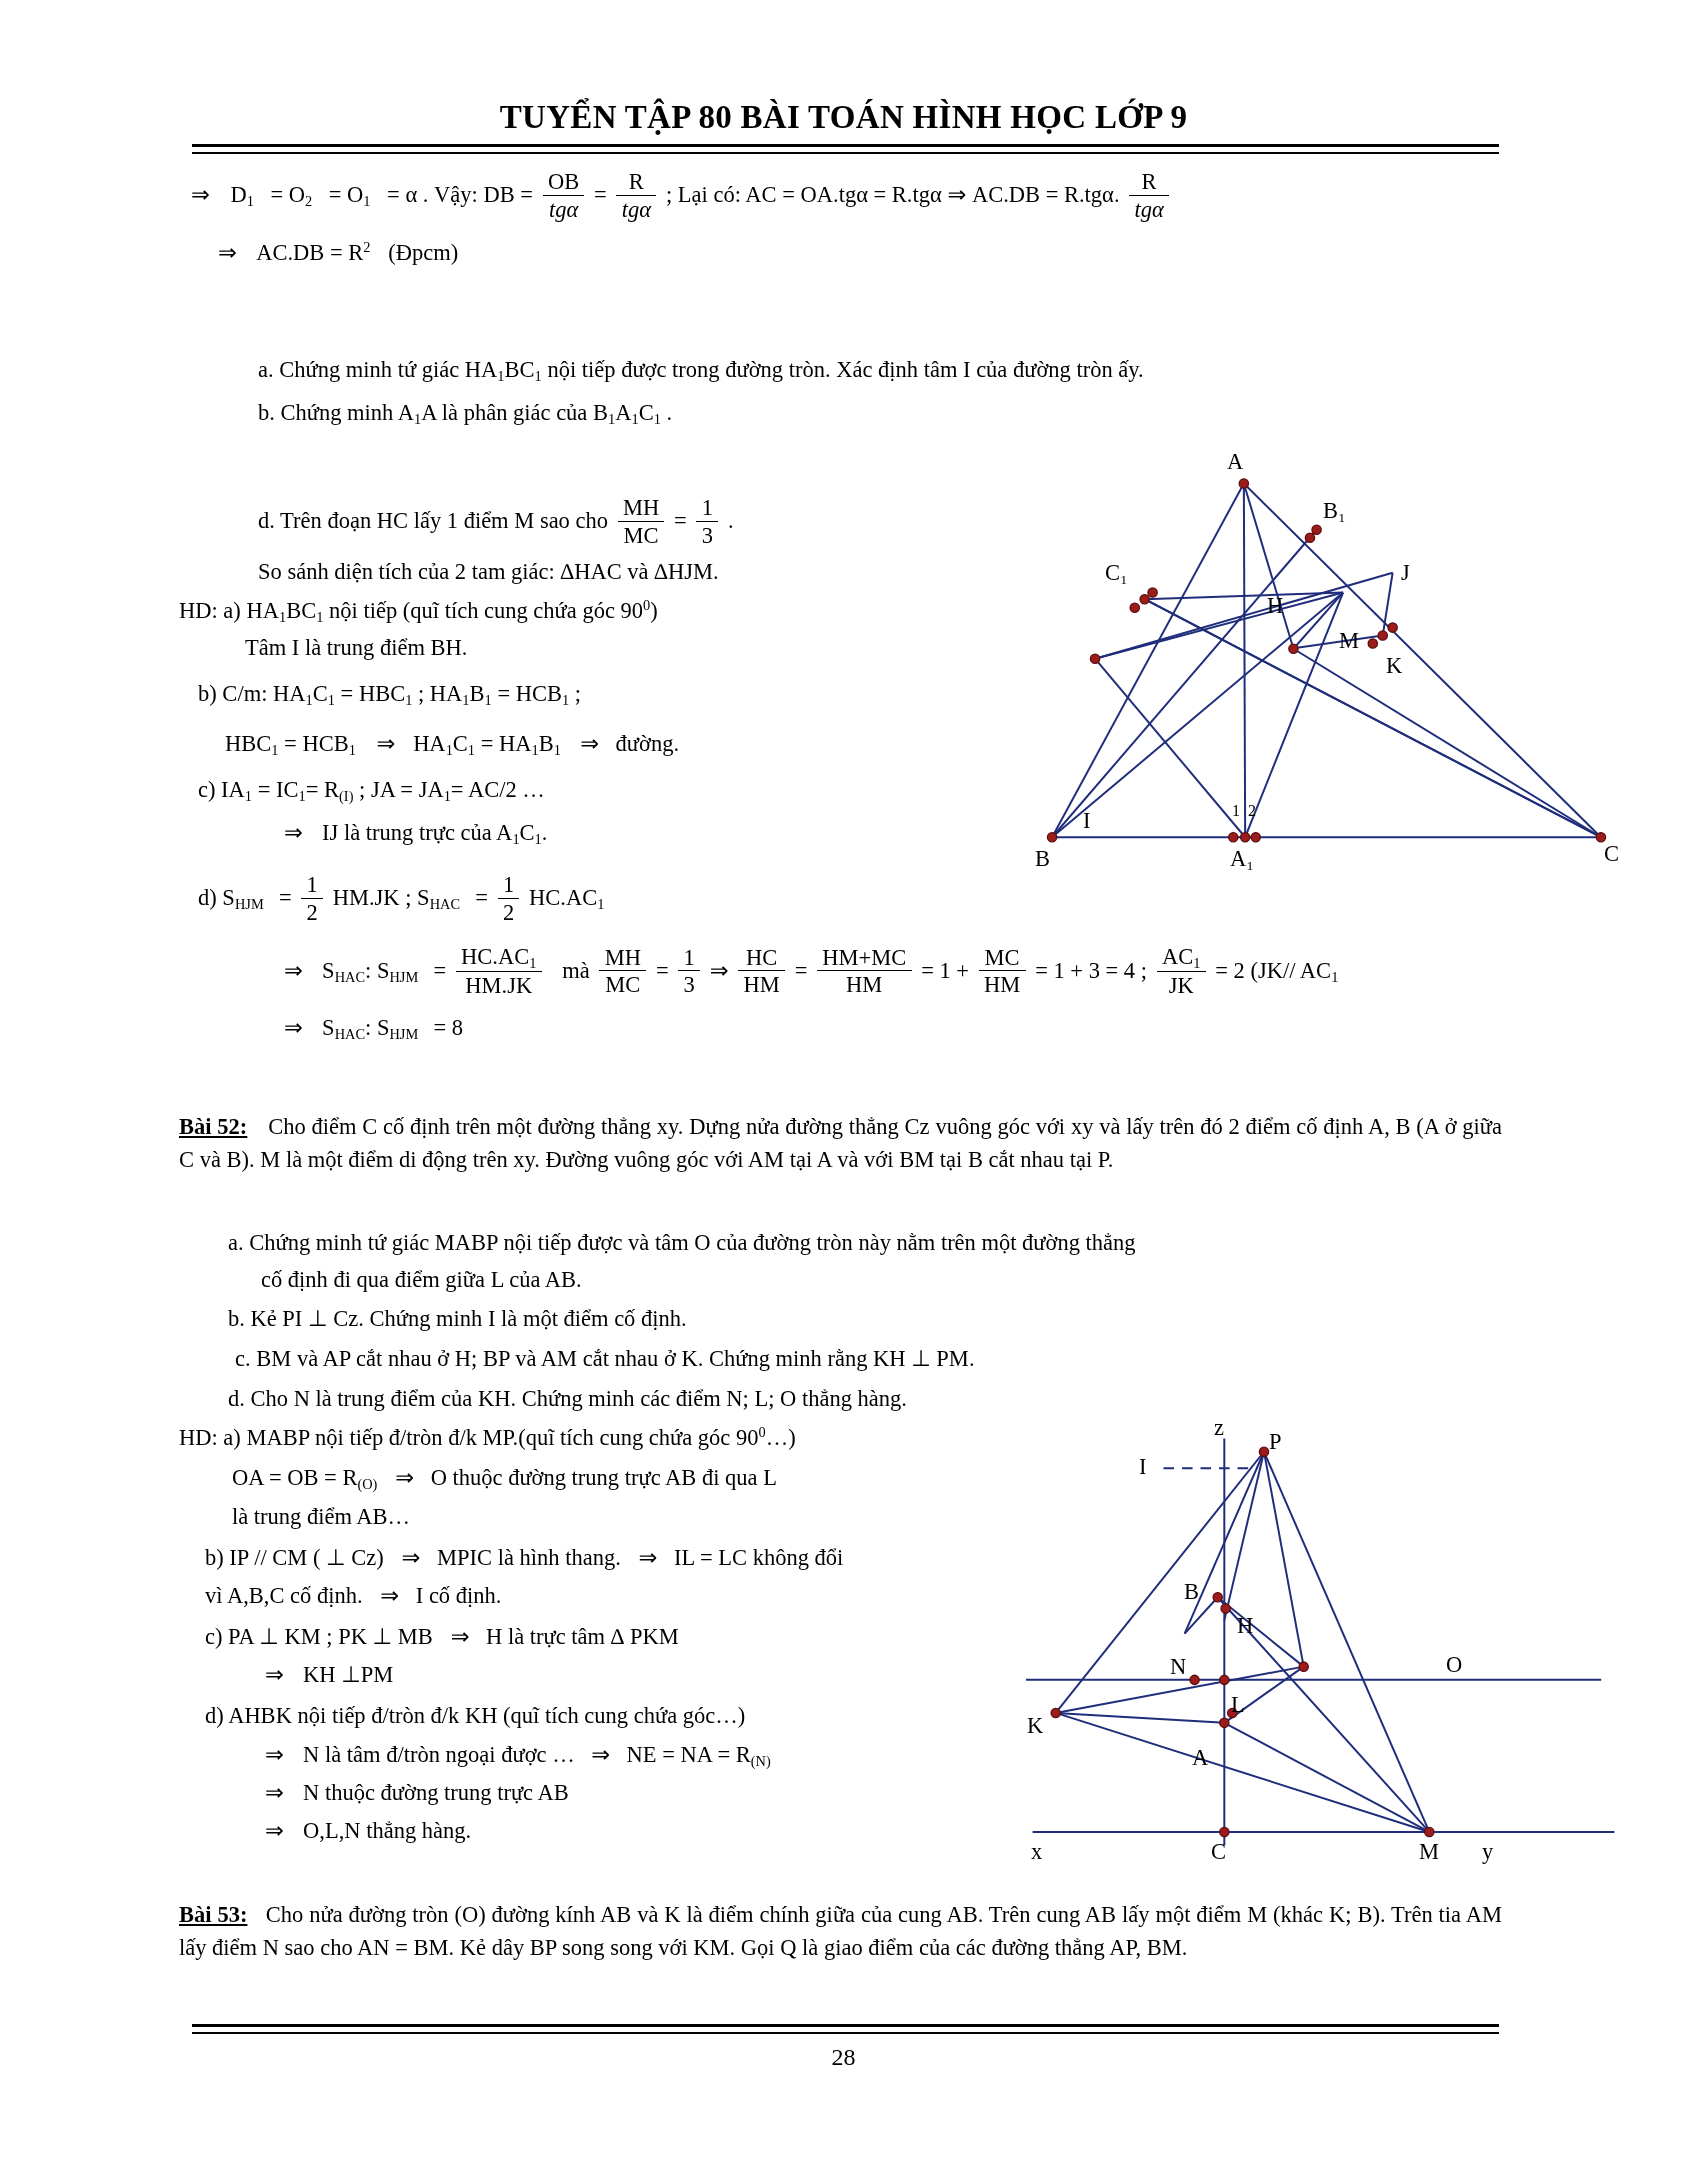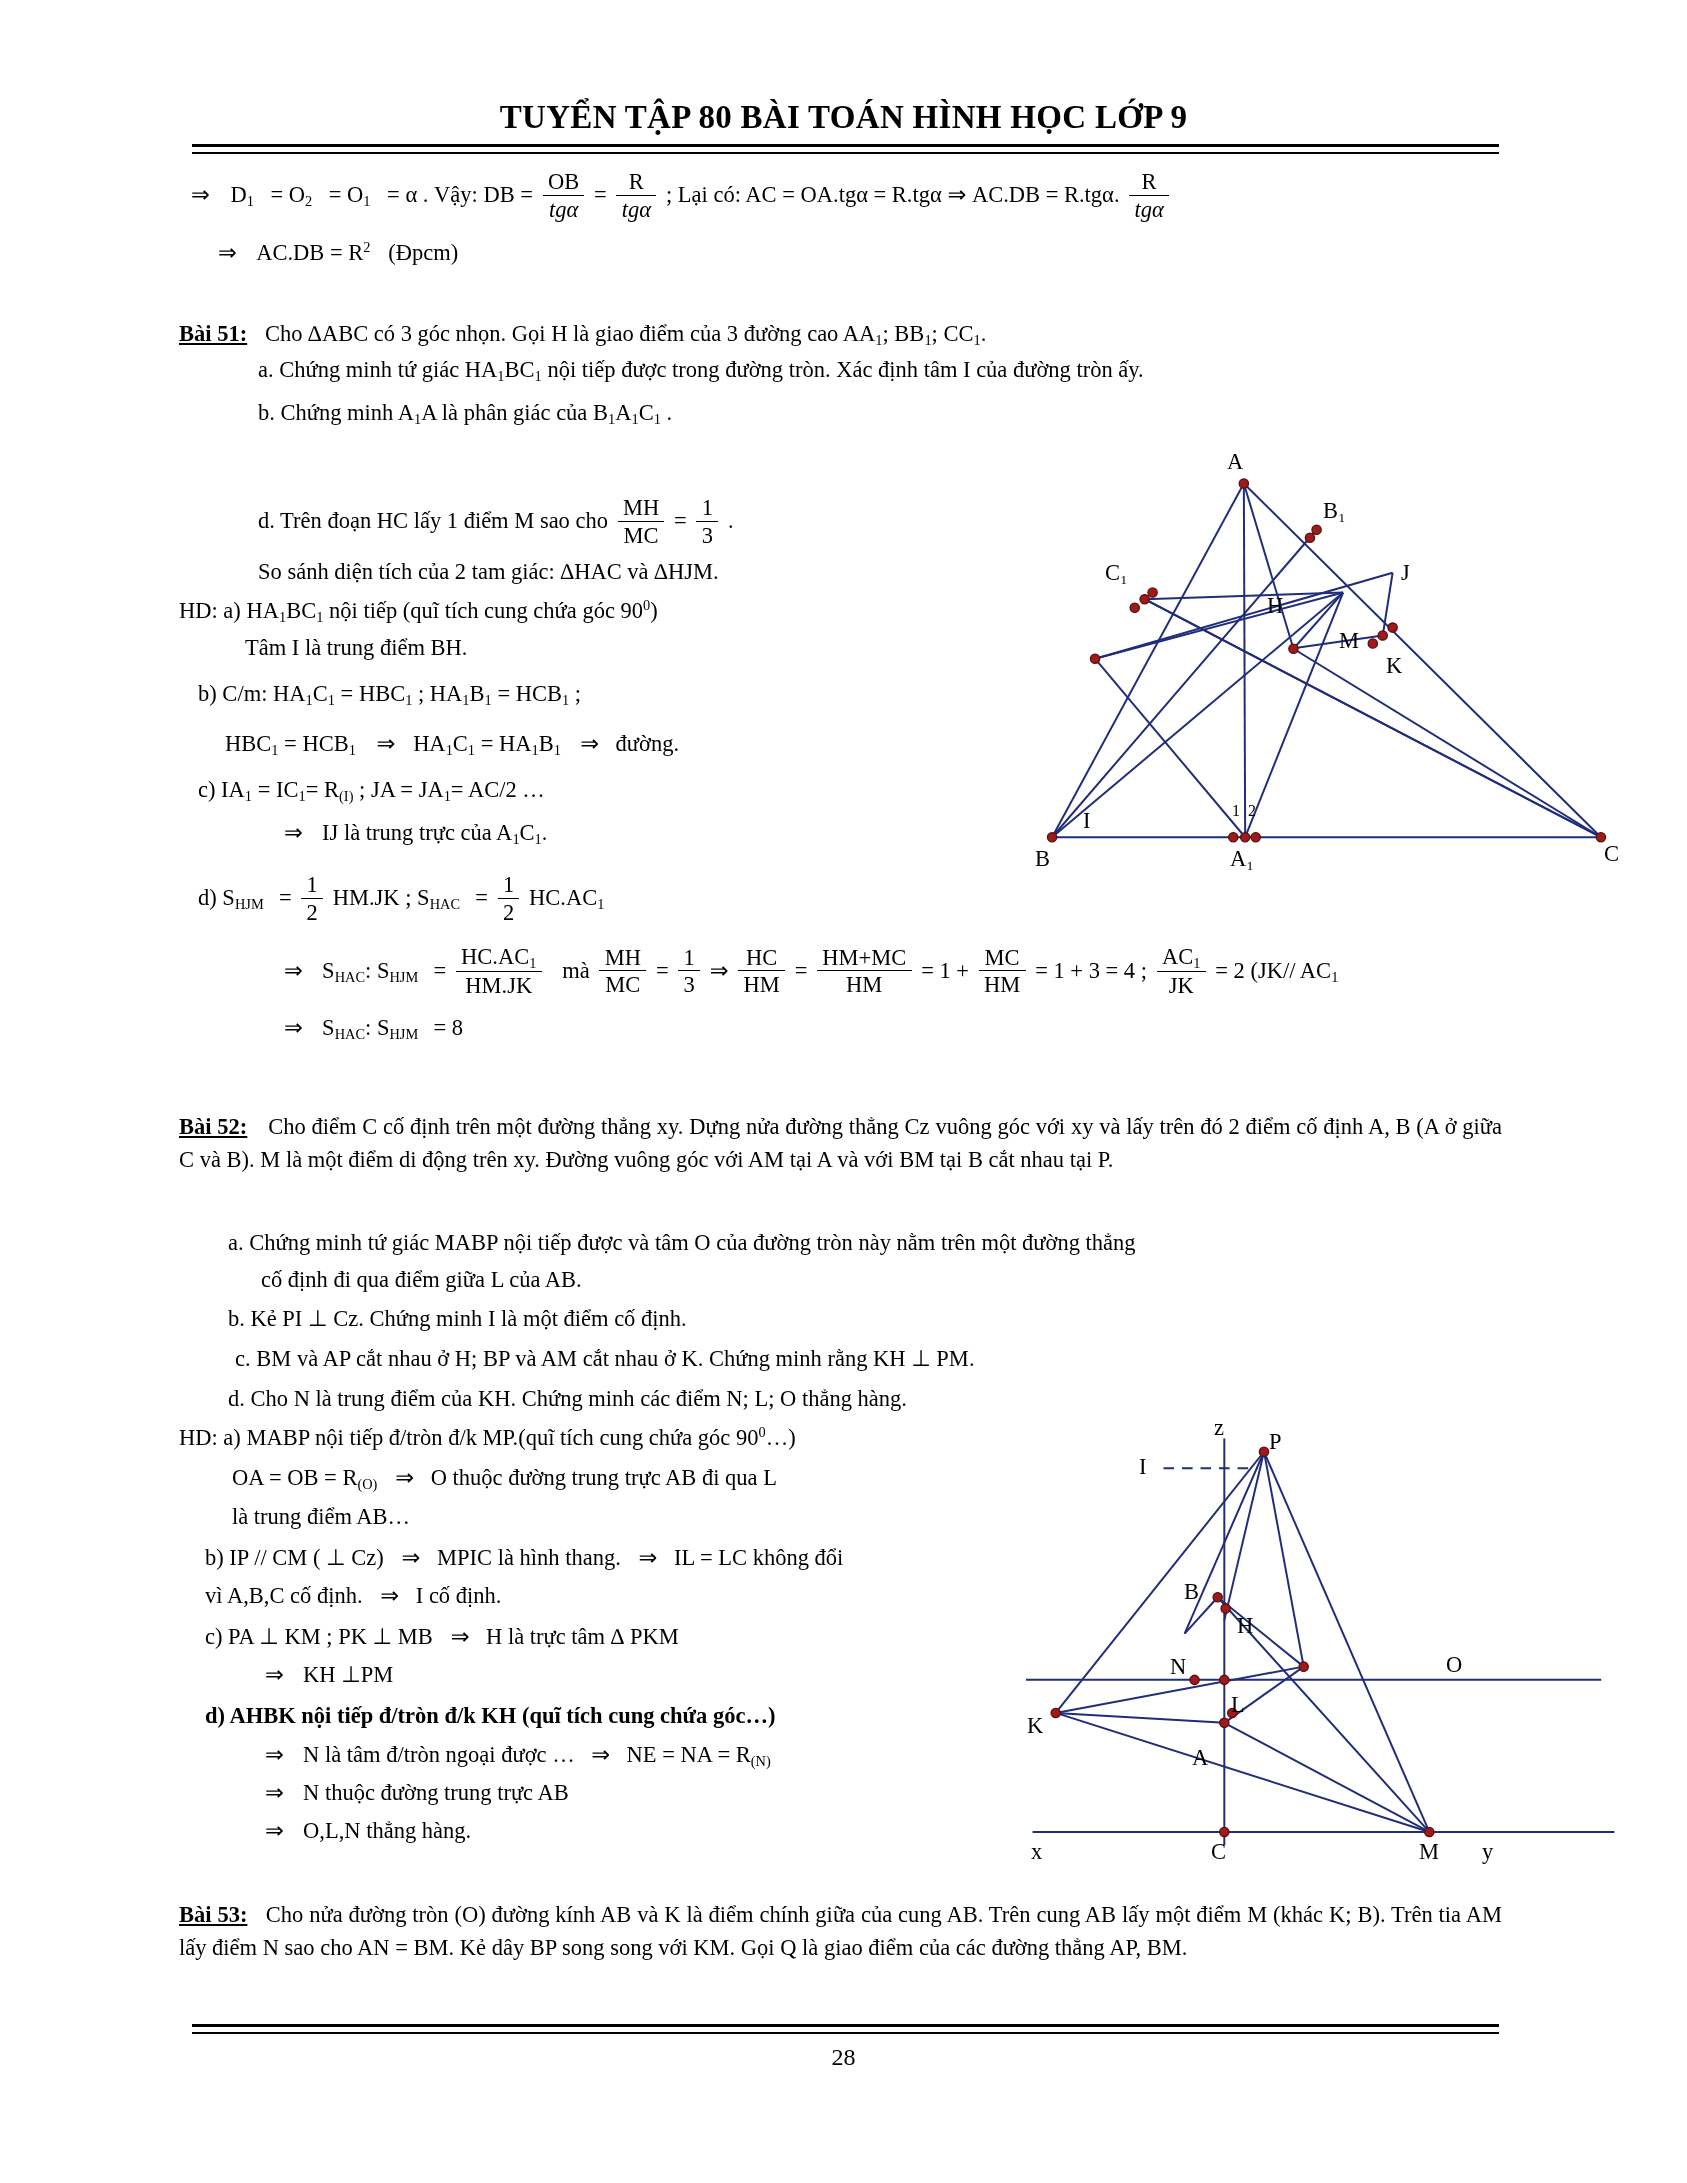--- a/index.html
+++ b/index.html
@@ -93,25 +93,20 @@
   </div>
 
   <div class="blk" style="left:218px; top:237px;">
     <span>⇒</span>
     <span style="display:inline-block;width:9.3px"></span>
     <span>AC.DB = R</span><sup>2</sup>
     <span style="display:inline-block;width:6.6px"></span>
     <span>(Đpcm)</span>
   </div>
 
-  <div class="blk" style="left:179px; top:318px; width:1336px;">
-    <span class="b u">Bài 51:</span>
-    <span style="display:inline-block;width:6.6px"></span>
-    <span>Cho ∆ABC có 3 góc nhọn. Gọi H là giao điểm của 3 đường cao AA</span><sub>1</sub><span>; BB</span><sub>1</sub><span>; CC</span><sub>1</sub><span>.</span>
-  </div>
 
   <div class="blk" style="left:258px; top:354px; width:1257px;">
     <span>a. Chứng minh tứ giác HA</span><sub>1</sub><span>BC</span><sub>1</sub><span> nội tiếp được trong đường tròn. Xác định tâm I của đường tròn ấy.</span>
   </div>
 
   <div class="blk" style="left:258px; top:397px; width:1257px;">
     <span>b. Chứng minh A</span><sub>1</sub><span>A là phân giác của   B</span><sub>1</sub><span>A</span><sub>1</sub><span>C</span><sub>1</sub><span> .</span>
   </div>
 
 
@@ -344,21 +339,21 @@
     <span>⇒</span>
     <span style="display:inline-block;width:5.3px"></span>
     <span>H là trực tâm ∆ PKM</span>
   </div>
   <div class="blk" style="left:265px; top:1659px;">
     <span>⇒</span>
     <span style="display:inline-block;width:8px"></span>
     <span>KH ⊥PM</span>
   </div>
 
-  <div class="blk" style="left:205px; top:1700px;font-weight:bold;">d) AHBK nội tiếp đ/tròn đ/k KH (quĩ tích cung chứa góc…)</div>
+  <div class="blk" style="left:205px; top:1700px;">d) AHBK nội tiếp đ/tròn đ/k KH (quĩ tích cung chứa góc…)</div>
   <div class="blk" style="left:265px; top:1739px;">
     <span>⇒</span>
     <span style="display:inline-block;width:8px"></span>
     <span>N là tâm đ/tròn ngoại được …</span>
     <span style="display:inline-block;width:5.3px"></span>
     <span>⇒</span>
     <span style="display:inline-block;width:5.3px"></span>
     <span>NE = NA = R</span><sub>(N)</sub>
   </div>
   <div class="blk" style="left:265px; top:1777px;">

